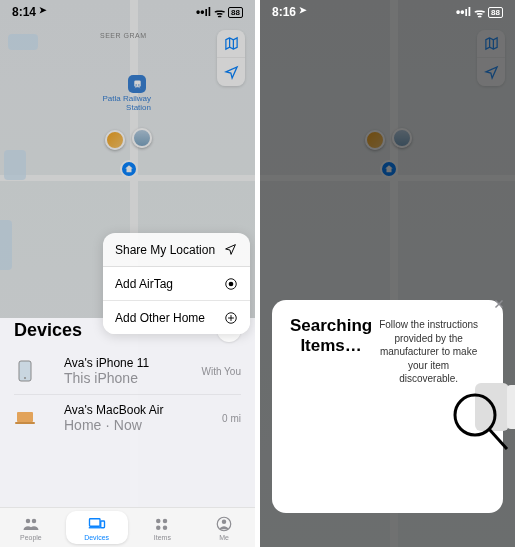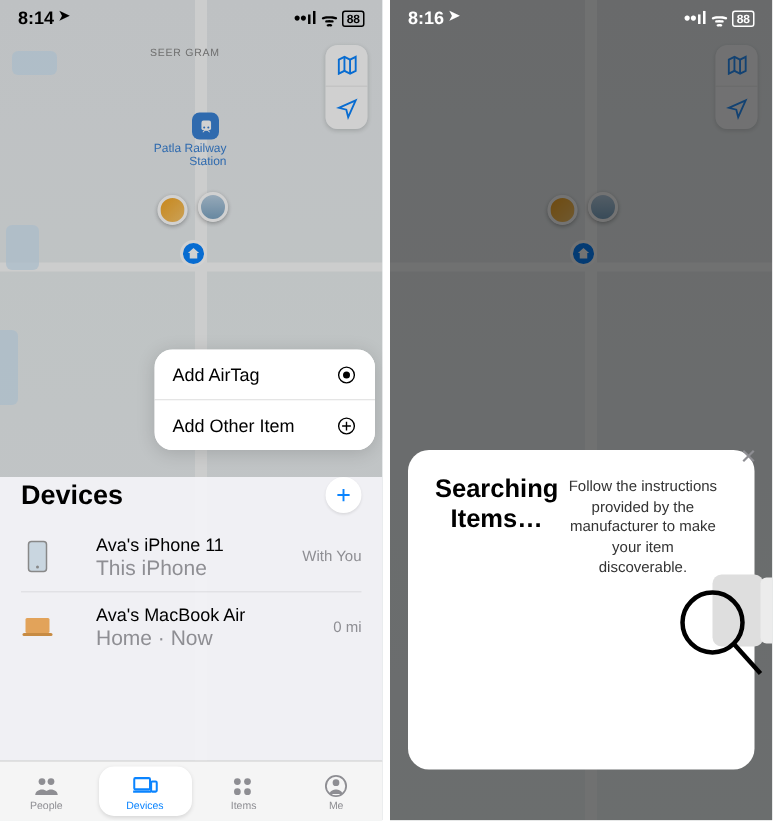--- a/index.html
+++ b/index.html
@@ -285,31 +285,39 @@
     <div class="map-ctrl-btn">
       <svg width="15" height="15" viewBox="0 0 24 24" fill="none" stroke="#0a84ff" stroke-width="2">
           <path d="M3 11l18-8-8 18-2-8-8-2z"></path>
         </svg>
     </div>
   </div>
 
   <div class="sheet-backdrop"></div>
 
   <div class="popup-menu">
+    <div class="popup-row">
+      <span>Share My Location</span>
+      <span class="popup-icon">
+        <svg width="13" height="13" viewBox="0 0 24 24" fill="none" stroke="#000" stroke-width="1.8">
+            <path d="M3 11l18-8-8 18-2-8-8-2z"></path>
+          </svg>
+      </span>
+    </div>
     <div class="popup-row emph">
       <span>Add AirTag</span>
       <span class="popup-icon">
         <svg width="14" height="14" viewBox="0 0 24 24">
             <circle cx="12" cy="12" r="9" fill="none" stroke="#000" stroke-width="1.6"></circle>
             <circle cx="12" cy="12" r="4" fill="#000"></circle>
           </svg>
       </span>
     </div>
     <div class="popup-row emph">
-      <span>Add Other Item</span>
+      <span>Add Other Home</span>
       <span class="popup-icon">
         <svg width="14" height="14" viewBox="0 0 24 24" fill="none" stroke="#000" stroke-width="1.6">
             <circle cx="12" cy="12" r="9"></circle>
             <path d="M12 7v10M7 12h10"></path>
           </svg>
       </span>
     </div>
   </div>
 
   <div class="devices-sheet">

